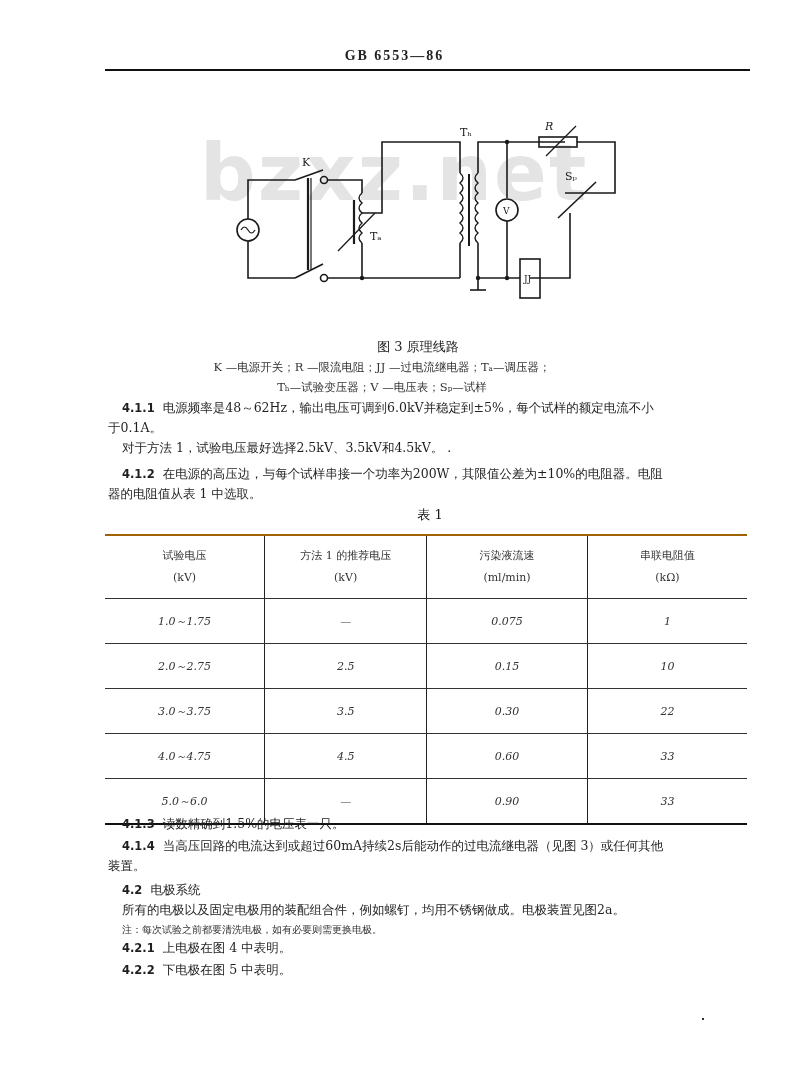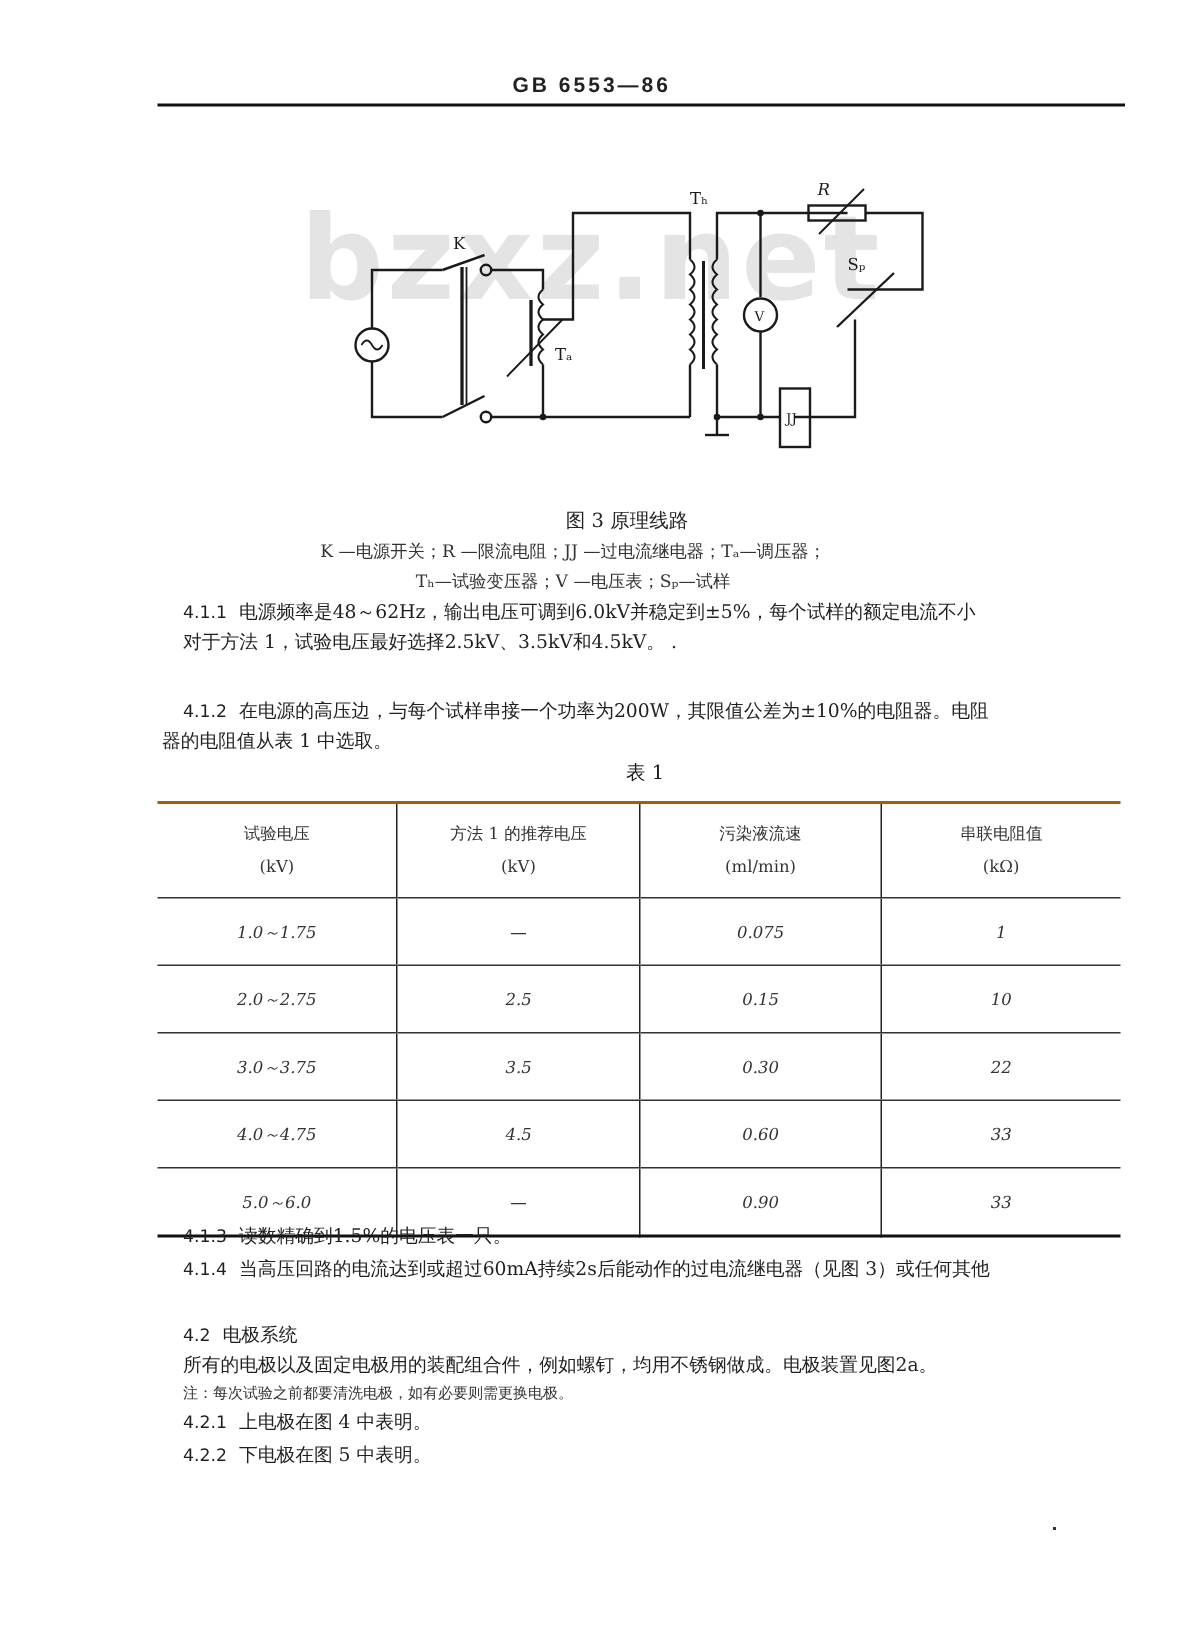--- a/index.html
+++ b/index.html
@@ -3,21 +3,21 @@
   <meta charset="utf-8">
   <style>
     html, body { margin: 0; padding: 0; background: #ffffff; }
     body {
       width: 800px; height: 1091px; position: relative; overflow: hidden;
       font-family: "DejaVu Serif", "Liberation Serif", serif;
       color: #1a1a1a;
     }
     .header-code {
       position: absolute; top: 48px; left: 0; width: 789px; text-align: center;
-      font-family: Liberation Sans, sans-serif;
+      font-family: Liberation Serif, serif;
       font-weight: bold; font-size: 14px; letter-spacing: 2px; color: #222;
     }
     .header-rule {
       position: absolute; top: 69px; left: 105px; width: 645px; height: 0;
       border-top: 2px solid #111;
     }
     .watermark {
       position: absolute; top: 128px; left: 200px;
       font-family: "DejaVu Sans", "Liberation Sans", sans-serif;
       font-weight: bold; font-size: 78px; color: #e4e4e4; letter-spacing: 2px;
@@ -31,21 +31,21 @@
     }
     .fig-legend {
       position: absolute; left: 0; width: 764px; text-align: center;
       font-size: 11.5px; color: #333;
     }
     .legend-1 { top: 360px; }
     .legend-2 { top: 380px; }
     .para {
       position: absolute; left: 108px; width: 645px; font-size: 12.5px; line-height: 20px; color: #1f1f1f;
     }
-    .para .num { font-family: "DejaVu Sans", "Liberation Sans", sans-serif; font-weight: normal; margin-right: 8px; font-size: 11.5px; }
+    .para .num { font-family: "DejaVu Sans", "Liberation Sans", sans-serif; font-weight: bold; margin-right: 8px; font-size: 11.5px; }
     .indent { padding-left: 14px; }
     .table-title {
       position: absolute; top: 506px; left: 0; width: 860px; text-align: center; font-size: 13px;
     }
     table.data {
       position: absolute; top: 534px; left: 105px; width: 642px;
       border-collapse: collapse; font-size: 11px; color: #333;
       border-top: 2px solid #a16207; border-bottom: 2px solid #111;
     }
     table.data th, table.data td {
@@ -133,20 +133,21 @@
     </g>
   </svg>
 </div>
 
 <div class="fig-caption">图 3   原理线路</div>
 <div class="fig-legend legend-1">K —电源开关；R —限流电阻；JJ —过电流继电器；Tₐ—调压器；</div>
 <div class="fig-legend legend-2">Tₕ—试验变压器；V —电压表；Sₚ—试样</div>
 
 <div class="para" style="top:398px;">
   <div class="indent"><span class="num">4.1.1</span><span>电源频率是48～62Hz，输出电压可调到6.0kV并稳定到±5%，每个试样的额定电流不小</span></div>
+  <div>于0.1A。</div>
   <div class="indent">对于方法 1，试验电压最好选择2.5kV、3.5kV和4.5kV。 .</div>
 </div>
 
 <div class="para" style="top:464px;">
   <div class="indent"><span class="num">4.1.2</span><span>在电源的高压边，与每个试样串接一个功率为200W，其限值公差为±10%的电阻器。电阻</span></div>
   <div>器的电阻值从表 1 中选取。</div>
 </div>
 
 <div class="table-title">表 1</div>
 
@@ -192,20 +193,21 @@
     </tr>
   </tbody>
 </table>
 
 <div class="para" style="top:814px;">
   <div class="indent"><span class="num">4.1.3</span><span>读数精确到1.5%的电压表一只。</span></div>
 </div>
 
 <div class="para" style="top:836px;">
   <div class="indent"><span class="num">4.1.4</span><span>当高压回路的电流达到或超过60mA持续2s后能动作的过电流继电器（见图 3）或任何其他</span></div>
+  <div>装置。</div>
 </div>
 
 <div class="para" style="top:880px;">
   <div class="indent"><span class="num">4.2</span><span>电极系统</span></div>
   <div class="indent">所有的电极以及固定电极用的装配组合件，例如螺钉，均用不锈钢做成。电极装置见图2a。</div>
   <div class="indent note">注：每次试验之前都要清洗电极，如有必要则需更换电极。</div>
 </div>
 
 <div class="para" style="top:938px;">
   <div class="indent"><span class="num">4.2.1</span><span>上电极在图 4 中表明。</span></div>

